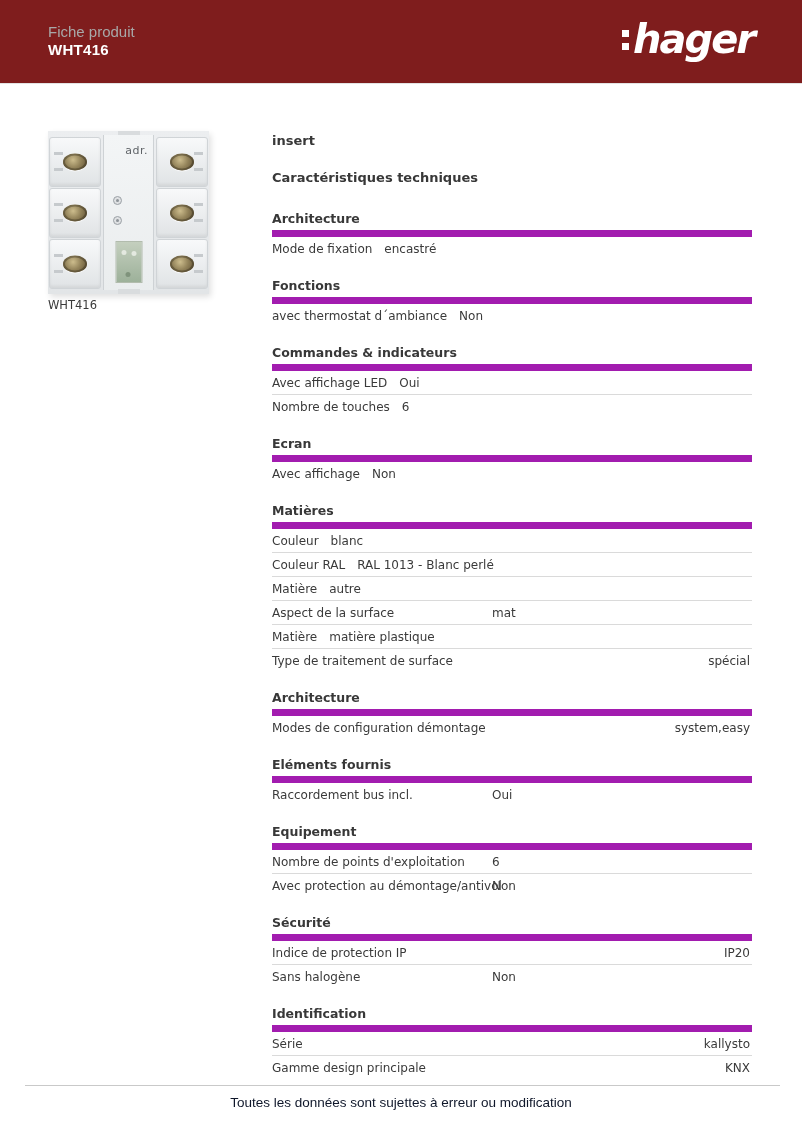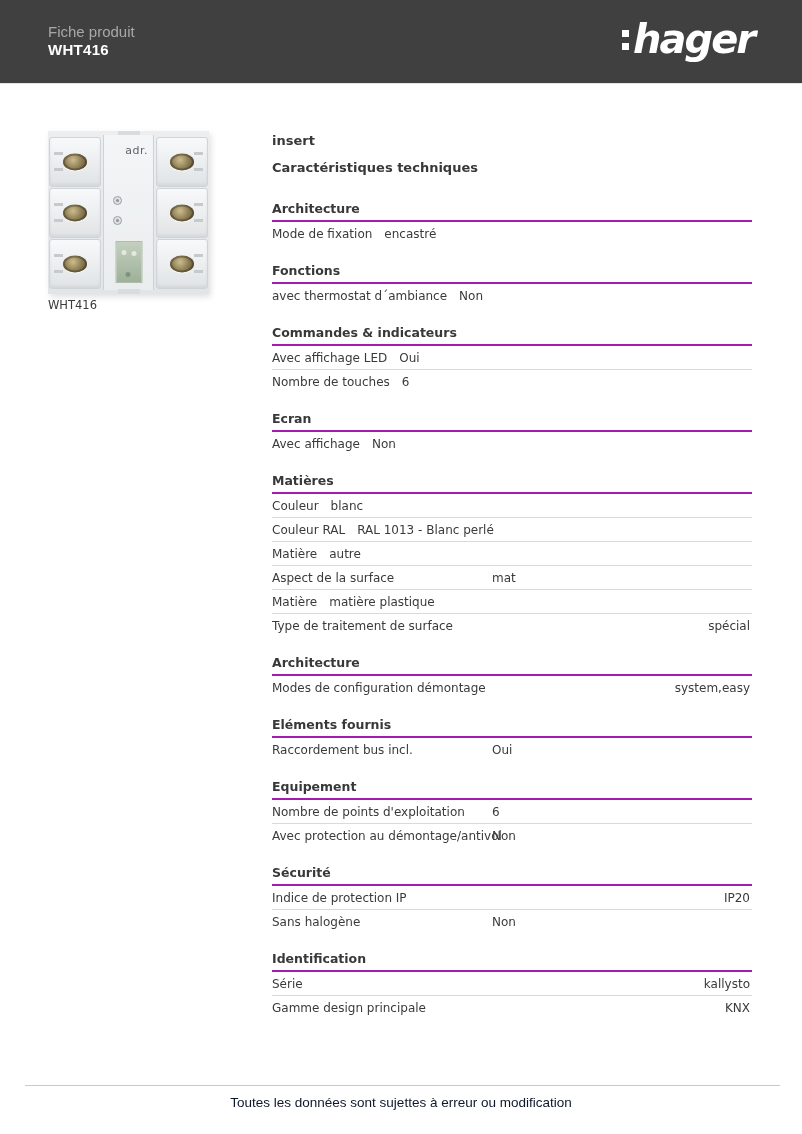--- a/index.html
+++ b/index.html
@@ -1,21 +1,21 @@
 <!DOCTYPE html>
 <html><head>
 <meta charset="utf-8">
 <style>
   * { margin:0; padding:0; box-sizing:border-box; }
   html,body { background:#fff; }
   .page { position:relative; width:802px; height:1134px; background:#ffffff; overflow:hidden;
           font-family:"DejaVu Sans", sans-serif; }
 
   
-  .header { position:absolute; top:0; left:0; width:802px; height:84px; background:#404040;
+  .header { position:absolute; top:0; left:0; width:802px; height:84px; background:#7f1d1d;
             border-bottom:1px solid #e3e3e3; }
   .doc-type { position:absolute; left:48px; top:23px; font-size:15px; color:#a8a8a8;
               font-family:"Liberation Sans", sans-serif; }
   .product-code { position:absolute; left:48px; top:41px; font-size:15px; font-weight:bold; color:#ffffff;
                   font-family:"Liberation Sans", sans-serif; letter-spacing:0.3px; }
   .logo { position:absolute; right:48px; top:18px; display:flex; align-items:flex-end; color:#fff; }
   .logo-colon { display:flex; flex-direction:column; justify-content:flex-end; gap:6px;
                 margin-right:4px; padding-bottom:10px; }
   .logo-colon i { width:7px; height:7px; background:#ffffff; display:block; }
   .logo-text { font-family:"DejaVu Sans", sans-serif; font-weight:800; font-size:40px;
@@ -52,25 +52,25 @@
   .s1{top:61px} .s2{top:81px}
   .pcb { position:absolute; left:50%; transform:translateX(-50%); bottom:7px; width:27px; height:42px;
          background:linear-gradient(180deg,#c4cfbe,#9db19a); border:1px solid #b2bcad; }
   .pcb::before { content:""; position:absolute; left:5px; top:8px; width:5px; height:5px;
                  border-radius:50%; background:#e4e9e0; box-shadow:10px 1px 0 #e4e9e0, 4px 22px 0 #7f937c; }
   .caption { position:absolute; left:48px; top:298px; font-size:11.5px; color:#3a3a3a; }
 
   
   .specs { position:absolute; left:272px; top:133px; width:480px; color:#3a3a3a; }
   .product-type { font-size:13px; font-weight:bold; line-height:15px; color:#383838; }
-  .tech-heading { font-size:13px; font-weight:bold; line-height:15px; margin-top:12px; color:#383838; }
+  .tech-heading { font-size:13px; font-weight:bold; line-height:15px; margin-top:22px; color:#383838; }
   .section { margin-top:18px; }
   .section:first-child { margin-top:26px; }
   .section-title { font-size:12.5px; font-weight:bold; line-height:15px; padding-bottom:4px;
-                   border-bottom:2px solid #a21caf; color:#383838; }
+                   border-bottom:7px solid #a21caf; color:#383838; }
   .spec-row { position:relative; font-size:12px; line-height:14px; padding:5px 0 4px;
               border-bottom:1px solid #dadada; }
   .spec-row:last-child { border-bottom:none; }
   .val-inline { margin-left:12px; }
   .val-middle { position:absolute; left:220px; top:5px; }
   .val-right  { position:absolute; right:2px; top:5px; }
 
   
   .footer-rule { position:absolute; left:25px; right:22px; top:1085px; height:1px; background:#c9c9c9; }
   .disclaimer { position:absolute; top:1095px; left:0; width:802px; text-align:center;

